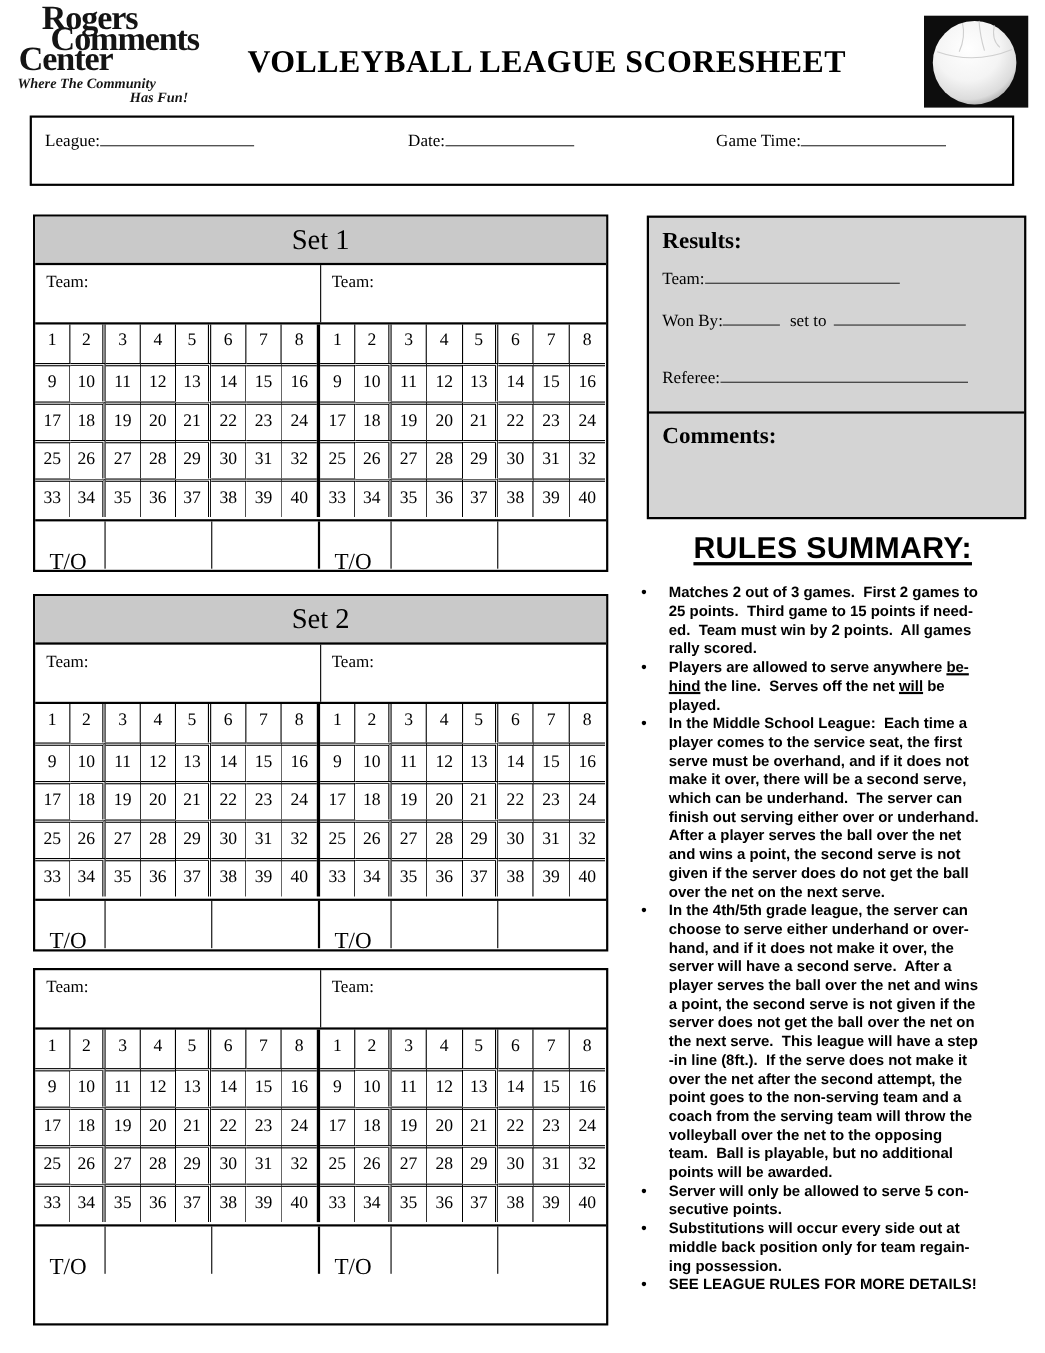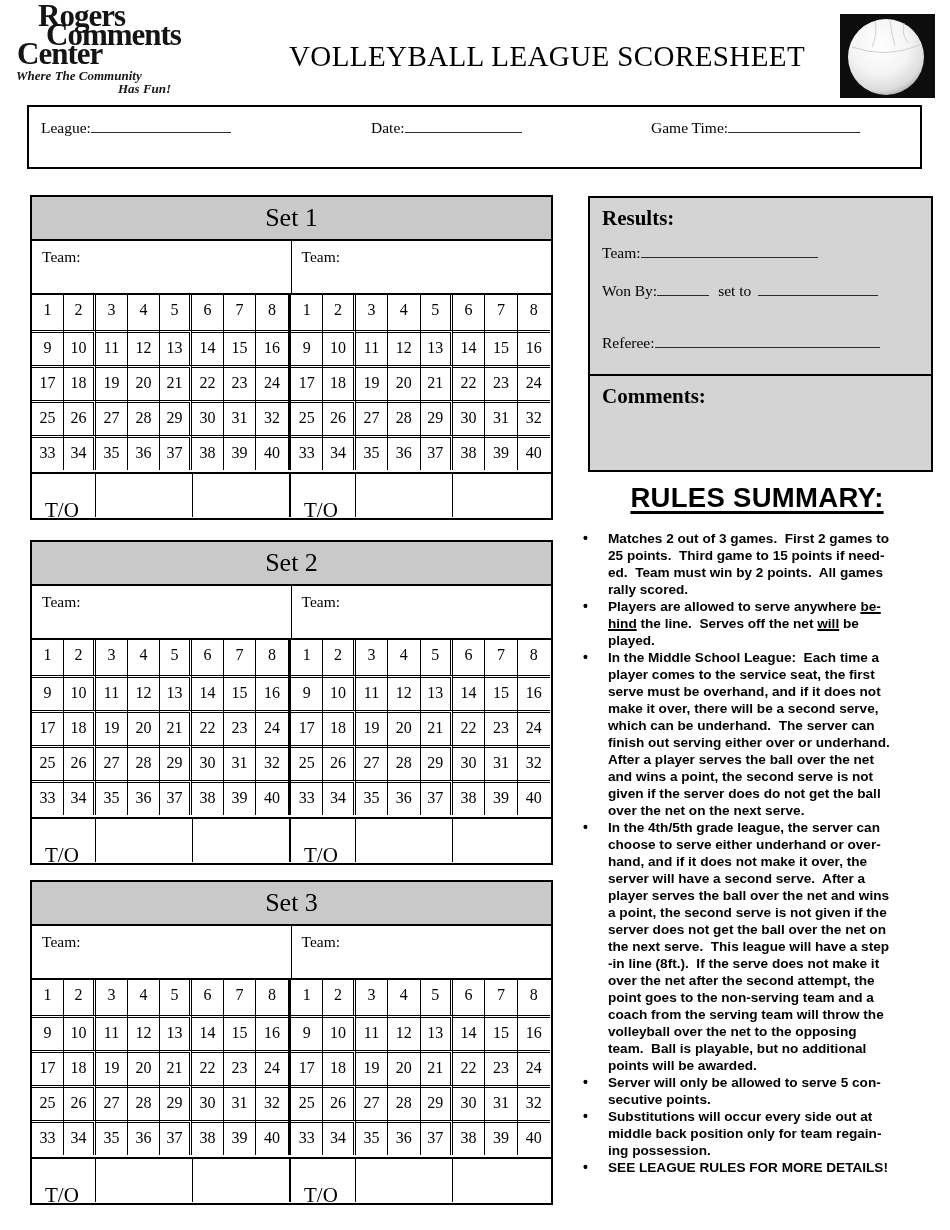--- a/index.html
+++ b/index.html
@@ -10,22 +10,22 @@
   }
 
   
   .logo { position:absolute; left:16px; top:6px; width:195px; color:#141414; }
   .logo .l1 { font-weight:bold; font-size:31px; line-height:19px; letter-spacing:-1px; margin-left:22px; }
   .logo .l2 { margin-left:30px; }
   .logo .l3 { margin-left:1px; }
   .logo .tag { font-style:italic; font-weight:bold; font-size:13px; line-height:12px; margin-top:7px; }
   .logo .tag2 { margin-left:102px; margin-top:1px; }
 
-  .page-title { position:absolute; left:225px; top:40px; width:580px; text-align:right;
-    font-weight:normal; font-size:29px; letter-spacing:0.4px; white-space:nowrap; }
+  .page-title { position:absolute; left:225px; top:40px; width:580px; text-align:left;
+    font-weight:bold; font-size:29px; letter-spacing:0.4px; white-space:nowrap; }
 
   .ball { position:absolute; left:840px; top:14px; }
 
   
   .info-box { position:absolute; left:27px; top:105px; width:895px; height:64px;
     border:2.5px solid #000; box-sizing:border-box; }
   .info-field { position:absolute; top:12px; font-size:15.5px; white-space:nowrap; }
   .f-league { left:12px; } .f-date { left:342px; } .f-gametime { left:622px; }
 
   .blank { display:inline-block; border-bottom:1.4px solid #2a2a2a; height:13px; }
@@ -327,21 +327,20 @@
           <div class="to-blank b2"></div>
         </div>
         <div class="to-half">
           <div class="to-label">T/O</div>
           <div class="to-blank b1"></div>
           <div class="to-blank b2"></div>
         </div>
       </div>
     </div>
     <div class="set-table" style="top: 685px;">
-      <div class="set-title-bar">Set 3</div>
       <div class="team-row">
         <div class="team-cell first"><span>Team:</span></div>
         <div class="team-cell"><span>Team:</span></div>
       </div>
       <div class="score-grid">
         <div class="grid-half first">
           <div class="ncell">1</div>
           <div class="ncell dbl">2</div>
           <div class="ncell">3</div>
           <div class="ncell">4</div>

